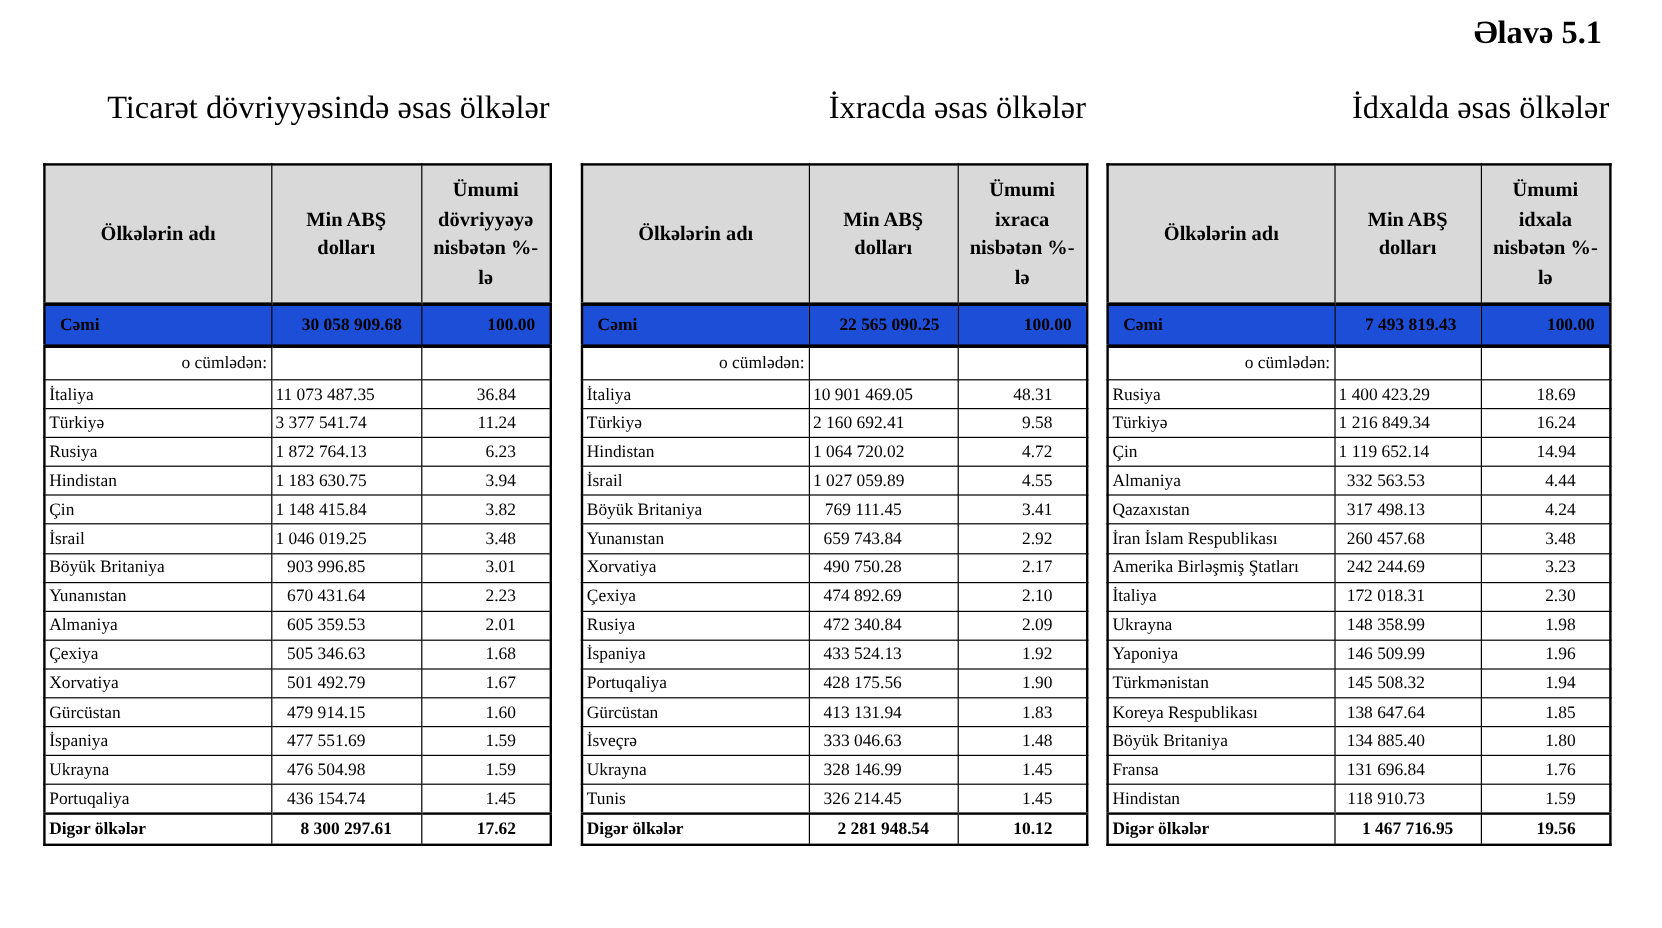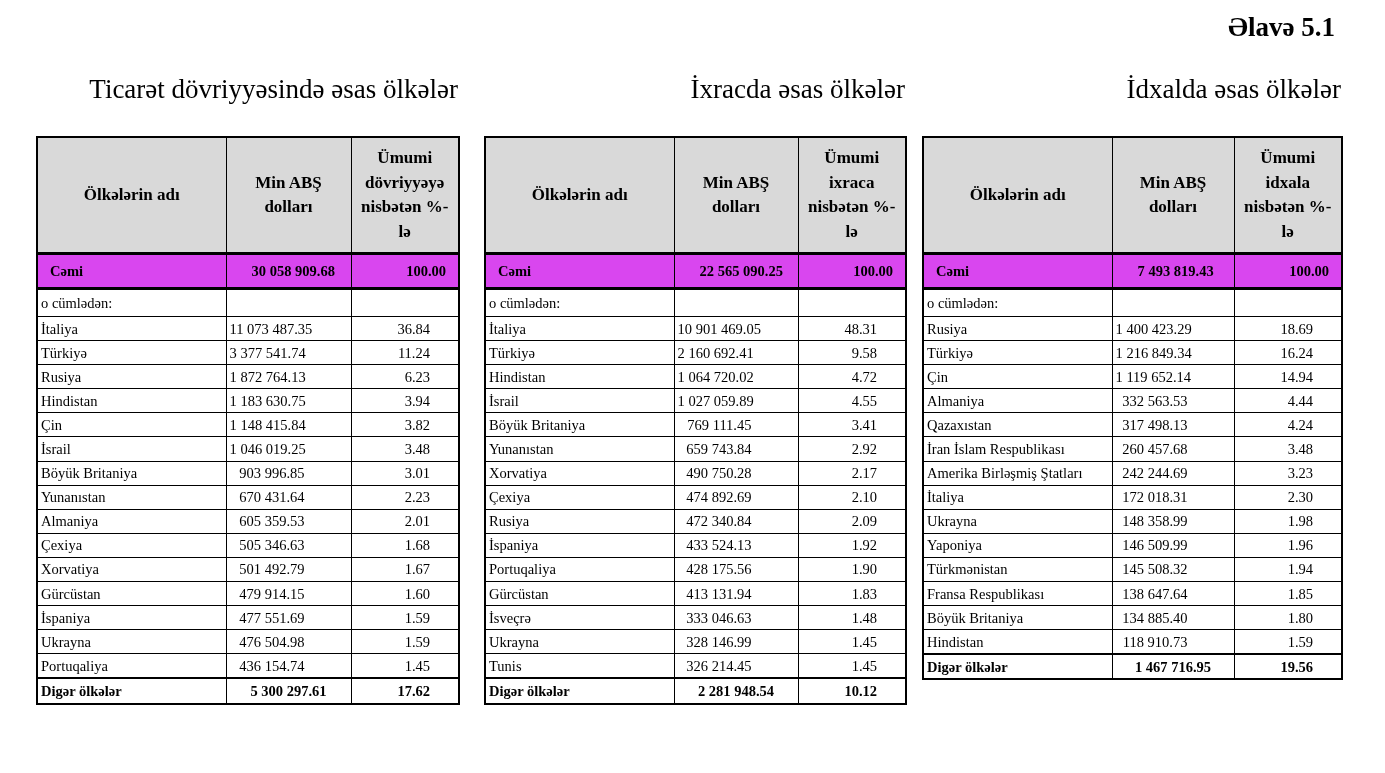--- a/index.html
+++ b/index.html
@@ -23,28 +23,28 @@
   }
   td, th {
     border: 1.5px solid #000; padding: 0 3px;
     font-size: 14.5px; height: 23.1px; line-height: 16px; white-space: nowrap;
   }
   th {
     background: #d9d9d9; font-weight: bold; font-size: 17px; line-height: 24.5px;
     height: 114px; text-align: center; white-space: normal; padding: 0 4px;
   }
   tr.total td {
-    background: #d946ef; font-weight: bold; height: 32px; font-size: 14.5px;
+    background: #1d4ed8; font-weight: bold; height: 32px; font-size: 14.5px;
     border-top: 3px solid #000; border-bottom: 3px solid #000;
   }
   tr.total td.name { padding-left: 12px; }
   tr.total td.val { text-align: center; padding-left: 25px; }
   tr.total td.pct { text-align: right; padding-right: 12px; }
   tr.sub td { height: 26px; }
-  tr.sub td.name { text-align: left; }
+  tr.sub td.name { text-align: right; }
   td.val { text-align: right; padding-right: 46px; }
   td.pct { text-align: right; padding-right: 28px; }
   tr.other td { font-weight: bold; border-top: 2.5px solid #000; }
   tr.other td.val { text-align: center; padding-right: 3px; }
 </style>
 </head>
 <body>
 
 <div class="appendix">Əlavə 5.1</div>
 
@@ -149,21 +149,21 @@
           </tr>
           <tr>
             <td class="name">Portuqaliya</td>
             <td class="val">436 154.74</td>
             <td class="pct">1.45</td>
           </tr>
         </tbody>
       <tbody>
         <tr class="other">
           <td class="name">Digər ölkələr</td>
-          <td class="val">5 300 297.61</td>
+          <td class="val">8 300 297.61</td>
           <td class="pct">17.62</td>
         </tr>
       </tbody>
     </table>
   </div>
 
   <div class="section" style="left: 484px; width: 421px;">
     <div class="section-title">İxracda əsas ölkələr</div>
     <table style="width: 421px;">
       <colgroup>
@@ -354,28 +354,33 @@
             <td class="name">Yaponiya</td>
             <td class="val">146 509.99</td>
             <td class="pct">1.96</td>
           </tr>
           <tr>
             <td class="name">Türkmənistan</td>
             <td class="val">145 508.32</td>
             <td class="pct">1.94</td>
           </tr>
           <tr>
-            <td class="name">Fransa Respublikası</td>
+            <td class="name">Koreya Respublikası</td>
             <td class="val">138 647.64</td>
             <td class="pct">1.85</td>
           </tr>
           <tr>
             <td class="name">Böyük Britaniya</td>
             <td class="val">134 885.40</td>
             <td class="pct">1.80</td>
+          </tr>
+          <tr>
+            <td class="name">Fransa</td>
+            <td class="val">131 696.84</td>
+            <td class="pct">1.76</td>
           </tr>
           <tr>
             <td class="name">Hindistan</td>
             <td class="val">118 910.73</td>
             <td class="pct">1.59</td>
           </tr>
         </tbody>
       <tbody>
         <tr class="other">
           <td class="name">Digər ölkələr</td>

